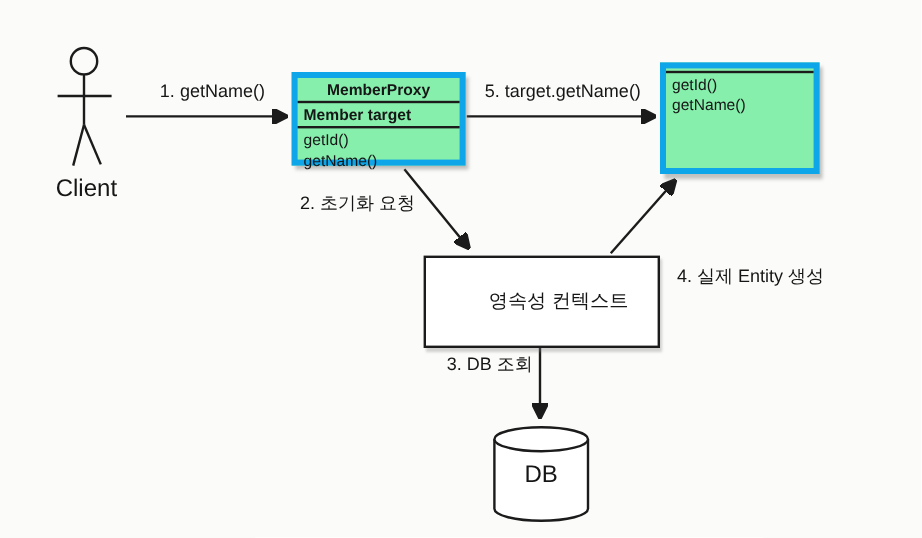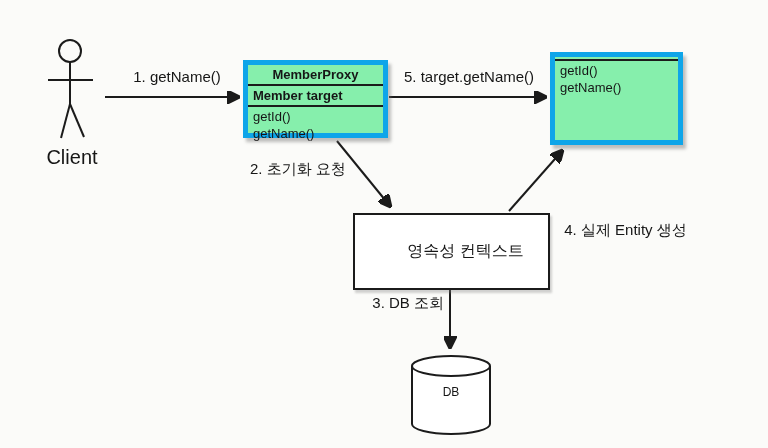--- a/index.html
+++ b/index.html
@@ -70,21 +70,21 @@
     position: absolute;
     font-size: 15px;
     white-space: nowrap;
   }
   #lbl-client { left: 40px;  top: 146px; width: 64px;  text-align: center; font-size: 20px; }
   #lbl-e1     { left: 118px; top: 68px;  width: 118px; text-align: center; }
   #lbl-e5     { left: 388px; top: 68px;  width: 162px; text-align: left; margin-left: 16px; }
   #lbl-e2     { left: 250px; top: 160px; width: 110px; text-align: left; }
   #lbl-e4     { left: 553px; top: 192px; width: 145px; text-align: center; margin-top: 29px; }
   #lbl-e3     { left: 358px; top: 294px; width: 86px;  text-align: right; }
-  #lbl-db     { left: 429px; top: 385px; width: 44px;  text-align: center; font-size: 12px; }
+  #lbl-db     { left: 429px; top: 385px; width: 44px;  text-align: center; font-size: 20px; }
 
   svg line, svg circle, svg path, svg ellipse {
     stroke: #1b1b1b;
     stroke-width: 2;
   }
 </style>
 </head>
 <body>
 
 <div id="canvas">

